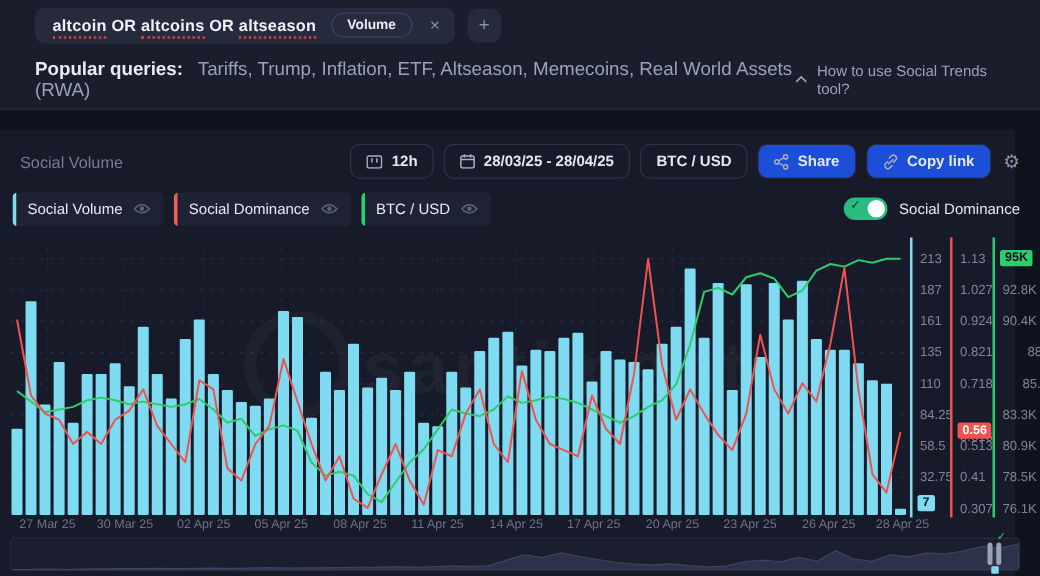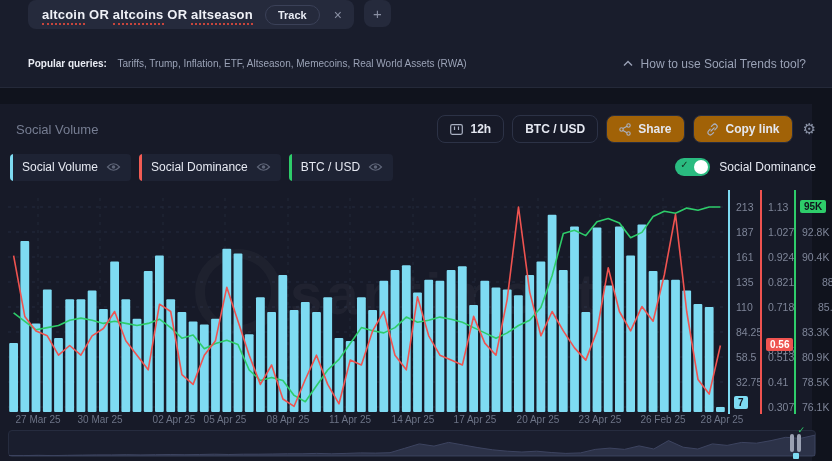--- a/index.html
+++ b/index.html
@@ -3,40 +3,40 @@
 <meta charset="utf-8">
 <style>
   * { box-sizing: border-box; }
   html,body { margin:0; padding:0; }
   body {
     width:832px; height:461px; overflow:hidden; position:relative;
     background:#10131d; color:#dfe3ee;
     font-family:"Liberation Sans", sans-serif; font-size:12px;
   }
   
-  .topbar { height:40px; background:#191d2c; display:flex; align-items:flex-start; padding-left:28px; gap:10px; }
+  .topbar { height:40px; background:#191d2c; display:flex; align-items:center; padding-left:28px; gap:10px; }
   .search-tab { display:flex; align-items:center; gap:12px; background:#252a3c; border-radius:8px; height:29px; padding:0 10px 0 14px; }
   .query { font-size:13px; font-weight:700; color:#eff1f7; letter-spacing:.2px; white-space:nowrap; }
   .query .miss { border-bottom:2px dotted #c8453c; padding-bottom:1px; }
   .track-btn { border:1px solid #3b4158; border-radius:13px; padding:3px 12px; font-size:11px; font-weight:700; color:#e8ebf3; cursor:pointer; }
   .close-x { color:#8a90a3; font-size:14px; line-height:1; cursor:pointer; padding:0 2px; }
   .add-tab { width:27px; height:27px; background:#252a3c; border-radius:8px; color:#8a90a3; font-size:15px; display:flex; align-items:center; justify-content:center; cursor:pointer; }
   
   .popularbar { height:48px; background:#191d2c; border-bottom:1px solid #242939; display:flex; align-items:center; justify-content:space-between; padding:0 26px 0 28px; }
-  .pop-left { font-size:10px; }
+  .pop-left { font-size:15px; }
   .pop-label { font-weight:700; color:#e9ecf4; margin-right:8px; }
   .pop-queries { color:#9aa2b6; }
   .help-link { display:flex; align-items:center; gap:8px; color:#9aa2b6; font-size:12px; cursor:pointer; }
   
   .panel { position:absolute; top:104px; left:0; width:812px; height:357px; background:#171a28; }
   .chart-header { position:absolute; top:8px; left:0; width:832px; height:34px; display:flex; align-items:center; justify-content:space-between; padding:0 14px 0 16px; }
   .chart-title { font-size:13px; color:#767d92; }
   .controls { display:flex; align-items:center; gap:8px; }
   .btn { display:flex; align-items:center; gap:7px; height:28px; padding:0 12px; border:1px solid #2c3246; border-radius:8px; font-size:12px; font-weight:700; color:#e4e7f0; cursor:pointer; white-space:nowrap; }
-  .btn.filled { background:#a16207; border-color:#272d41;justify-content:center; }
+  .btn.filled { background:#1d4ed8; border-color:#272d41;justify-content:center; }
   .icon-btn { border:none; background:none; color:#8a92a6; font-size:15px; cursor:pointer; padding:0 2px; }
   .btn svg, .help-link svg { flex:0 0 auto; }
   
   .legend-row { position:absolute; top:48px; left:0; width:832px; height:30px; display:flex; align-items:center; justify-content:space-between; padding:0 16px 0 10px; }
   .chips { display:flex; gap:8px; }
   .chip { display:flex; align-items:center; background:#1e2334; border-radius:4px; height:27px; padding-right:10px; overflow:hidden; cursor:pointer; }
   .chip .cbar { width:3px; height:27px; margin-right:9px; }
   .chip .clabel { font-size:12px; color:#e6e9f2; margin-right:8px; white-space:nowrap; }
   .toggle-wrap { display:flex; align-items:center; gap:9px; }
   .toggle { position:relative; width:35px; height:18px; border-radius:9px; cursor:pointer; }
@@ -56,21 +56,21 @@
   .mm-handle i { display:block; width:4px; height:18px; border-radius:2px; background:#9aa1b3; }
   .mm-check { position:absolute; right:10px; top:-6px; color:#2ecc6a; font-size:9px; font-family:"DejaVu Sans",sans-serif; }
   .mm-square { position:absolute; right:16px; bottom:-3px; width:6px; height:6px; background:#7edbf2; border-radius:1px; }
 </style>
 </head>
 <body>
 
 <header class="topbar">
   <div class="search-tab">
     <span class="query" id="query-text"><span class="miss">altcoin</span><span> OR </span><span class="miss">altcoins</span><span> OR </span><span class="miss">altseason</span></span>
-    <span class="track-btn">Track</span>
+    <span class="track-btn">Volume</span>
     <span class="close-x">×</span>
   </div>
   <div class="add-tab">+</div>
 </header>
 
 <div class="popularbar">
   <div class="pop-left">
     <span class="pop-label">Popular queries:</span><span class="pop-queries" id="pop-queries"> Tariffs, Trump, Inflation, ETF, Altseason, Memecoins, Real World Assets (RWA)</span>
   </div>
   <div class="help-link">
@@ -86,20 +86,29 @@
   <div class="chart-header">
     <div class="chart-title">Social Volume</div>
     <div class="controls">
       <div class="btn">
         <svg width="13" height="11" viewBox="0 0 13 11">
             <rect x="0.7" y="0.7" width="11.6" height="9.6" rx="1.5" fill="none" stroke="#aab1c2" stroke-width="1.2"></rect>
             <line x1="4.5" y1="2.5" x2="4.5" y2="6" stroke="#aab1c2" stroke-width="1.2"></line>
             <line x1="8.5" y1="2.5" x2="8.5" y2="6" stroke="#aab1c2" stroke-width="1.2"></line>
           </svg>
         <span>12h</span>
+      </div>
+      <div class="btn">
+        <svg width="12" height="12" viewBox="0 0 12 12">
+            <rect x="0.7" y="1.7" width="10.6" height="9.6" rx="1.5" fill="none" stroke="#aab1c2" stroke-width="1.2"></rect>
+            <line x1="3.5" y1="0.3" x2="3.5" y2="3" stroke="#aab1c2" stroke-width="1.2"></line>
+            <line x1="8.5" y1="0.3" x2="8.5" y2="3" stroke="#aab1c2" stroke-width="1.2"></line>
+            <line x1="1" y1="4.5" x2="11" y2="4.5" stroke="#aab1c2" stroke-width="1.2"></line>
+          </svg>
+        <span>28/03/25 - 28/04/25</span>
       </div>
       <div class="btn">
           <span>BTC / USD</span>
         </div>
       <div class="btn filled">
         <svg width="12" height="13" viewBox="0 0 12 13">
             <circle cx="2.5" cy="6.5" r="1.7" fill="none" stroke="#aab1c2" stroke-width="1.1"></circle>
             <circle cx="9.5" cy="2.5" r="1.7" fill="none" stroke="#aab1c2" stroke-width="1.1"></circle>
             <circle cx="9.5" cy="10.5" r="1.7" fill="none" stroke="#aab1c2" stroke-width="1.1"></circle>
             <line x1="4" y1="5.6" x2="8" y2="3.3" stroke="#aab1c2" stroke-width="1.1"></line>
@@ -276,29 +285,29 @@
           <span class="tick" style="top: 136px;">83.3K</span>
           <span class="tick" style="top: 161px;">80.9K</span>
           <span class="tick" style="top: 186px;">78.5K</span>
           <span class="tick" style="top: 211px;">76.1K</span>
           <span class="axis-badge" style="top: 10px; background: rgb(46, 204, 106); color: rgb(16, 19, 29);">95K</span>
         </div>
       </div>
     <div id="xlabels">
         <span class="xlabel" style="left: 7px;">27 Mar 25</span>
         <span class="xlabel" style="left: 69px;">30 Mar 25</span>
-        <span class="xlabel" style="left: 143px;">02 Apr 25</span>
+        <span class="xlabel" style="left: 132px;">02 Apr 25</span>
         <span class="xlabel" style="left: 194px;">05 Apr 25</span>
         <span class="xlabel" style="left: 257px;">08 Apr 25</span>
         <span class="xlabel" style="left: 319px;">11 Apr 25</span>
         <span class="xlabel" style="left: 382px;">14 Apr 25</span>
         <span class="xlabel" style="left: 444px;">17 Apr 25</span>
         <span class="xlabel" style="left: 507px;">20 Apr 25</span>
         <span class="xlabel" style="left: 569px;">23 Apr 25</span>
-        <span class="xlabel" style="left: 632px;">26 Feb 25</span>
+        <span class="xlabel" style="left: 632px;">26 Apr 25</span>
         <span class="xlabel" style="left: 691px;">28 Apr 25</span>
       </div>
 
     <div class="minimap">
       <svg id="mmsvg" width="806" height="25">
           <path d="M0,25 L0.0,24.6 L14.7,24.6 L29.3,24.3 L44.0,24.6 L58.6,24.3 L73.3,24.1 L87.9,23.9 L102.6,23.9 L117.2,23.7 L131.9,23.9 L146.5,23.7 L161.2,23.5 L175.9,23.7 L190.5,23.5 L205.2,23.2 L219.8,23.5 L234.5,23.2 L249.1,23.2 L263.8,23.0 L278.4,22.8 L293.1,22.8 L307.7,22.4 L322.4,22.8 L337.1,22.4 L351.7,21.9 L366.4,22.1 L381.0,21.7 L395.7,17.3 L410.3,12.9 L425.0,15.1 L439.6,11.4 L454.3,14.0 L468.9,16.6 L483.6,18.8 L498.3,20.2 L512.9,21.0 L527.6,20.2 L542.2,21.5 L556.9,22.4 L571.5,21.9 L586.2,18.4 L600.8,17.1 L615.5,18.4 L630.1,14.9 L644.8,18.0 L659.5,9.6 L674.1,16.2 L688.8,18.0 L703.4,12.9 L718.1,14.4 L732.7,11.4 L747.4,12.2 L762.0,9.6 L776.7,6.3 L791.3,7.4 L806.0,4.1 L806,25 Z" fill="#2c3248" stroke="#3d4460" stroke-width="1"></path>
         </svg>
       <span class="mm-check">✓</span>
       <div class="mm-handle">
           <i></i>

